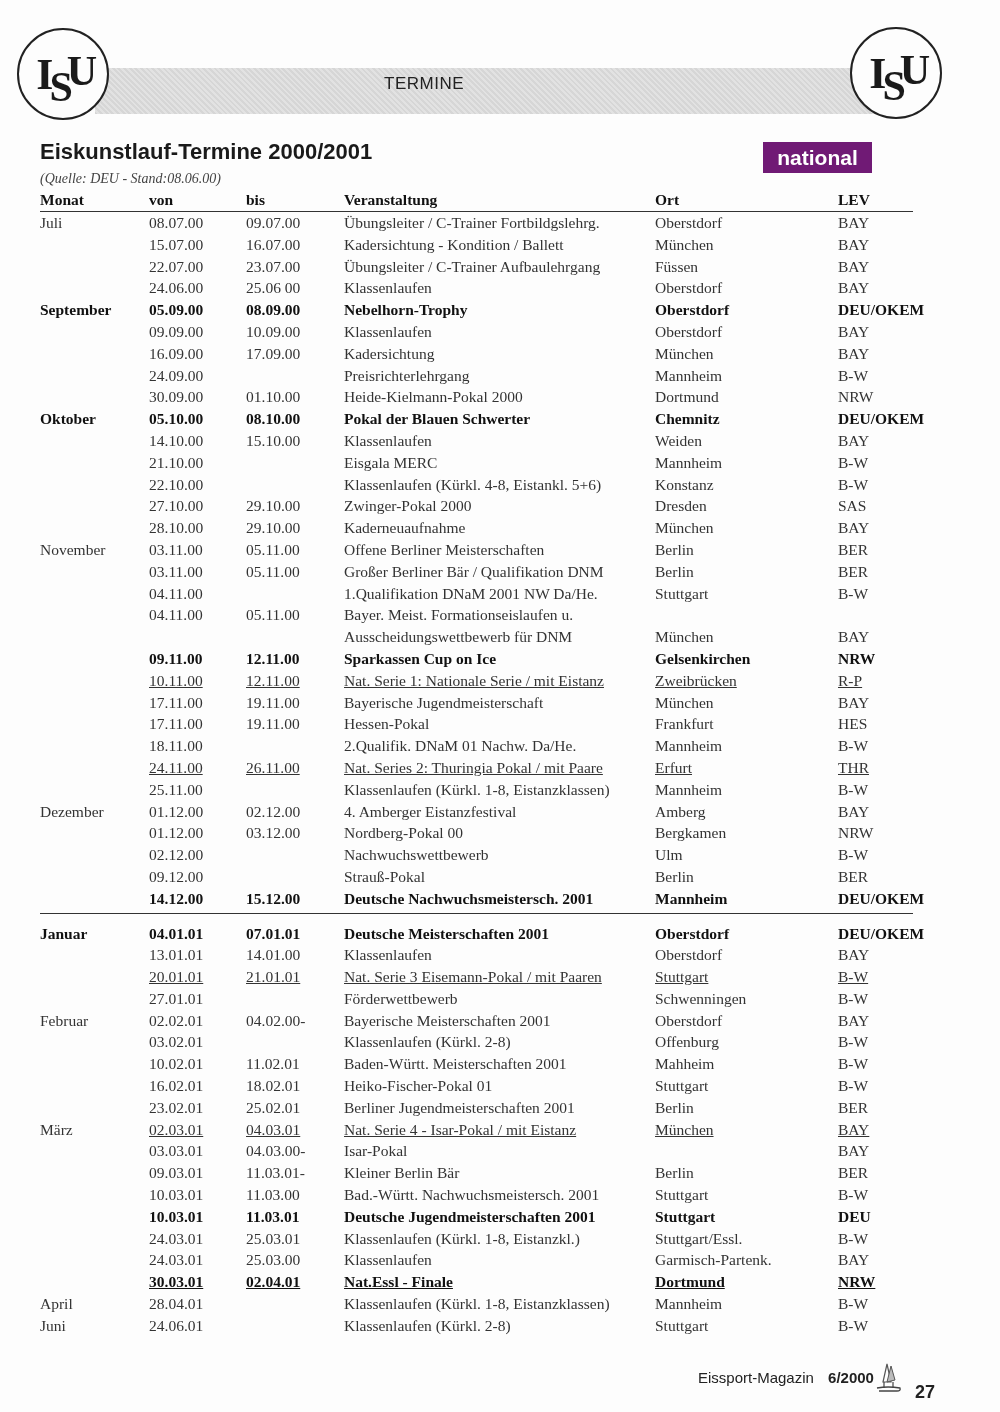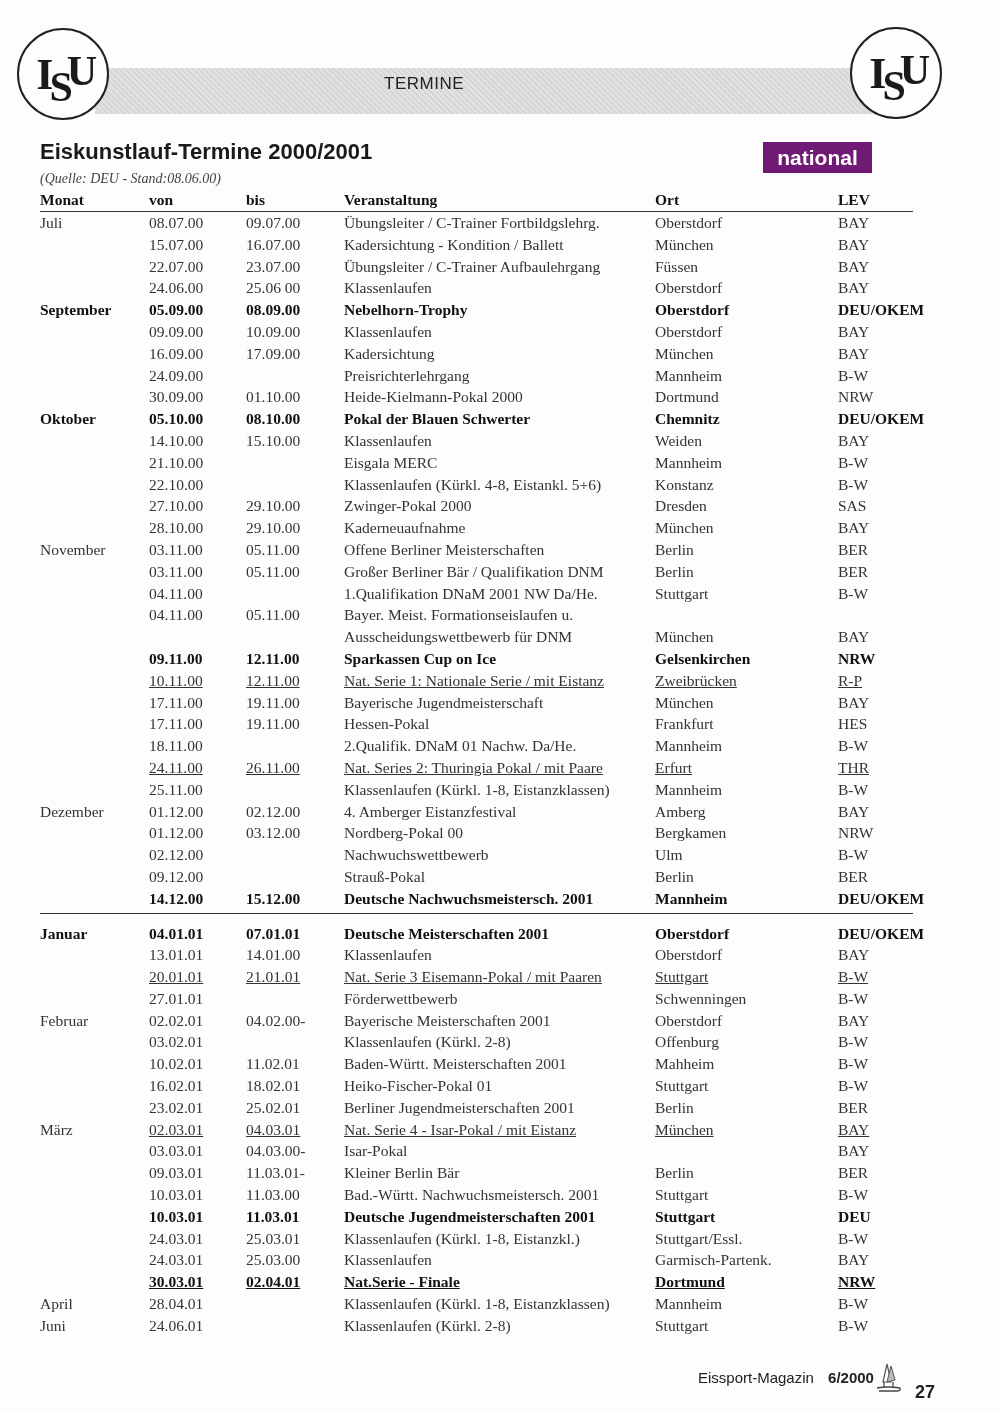--- a/index.html
+++ b/index.html
@@ -480,21 +480,21 @@
         <span class="c-von">24.03.01</span>
         <span class="c-bis">25.03.00</span>
         <span class="c-ev">Klassenlaufen</span>
         <span class="c-ort">Garmisch-Partenk.</span>
         <span class="c-lev">BAY</span>
       </div>
       <div class="row bold">
         <span class="c-monat"></span>
         <span class="c-von u">30.03.01</span>
         <span class="c-bis u">02.04.01</span>
-        <span class="c-ev u">Nat.Serie - Finale</span>
+        <span class="c-ev u">Nat.Essl - Finale</span>
         <span class="c-ort u">Dortmund</span>
         <span class="c-lev u">NRW</span>
       </div>
       <div class="row">
         <span class="c-monat">April</span>
         <span class="c-von">28.04.01</span>
         <span class="c-bis"></span>
         <span class="c-ev">Klassenlaufen (Kürkl. 1-8, Eistanzklassen)</span>
         <span class="c-ort">Mannheim</span>
         <span class="c-lev">B-W</span>

